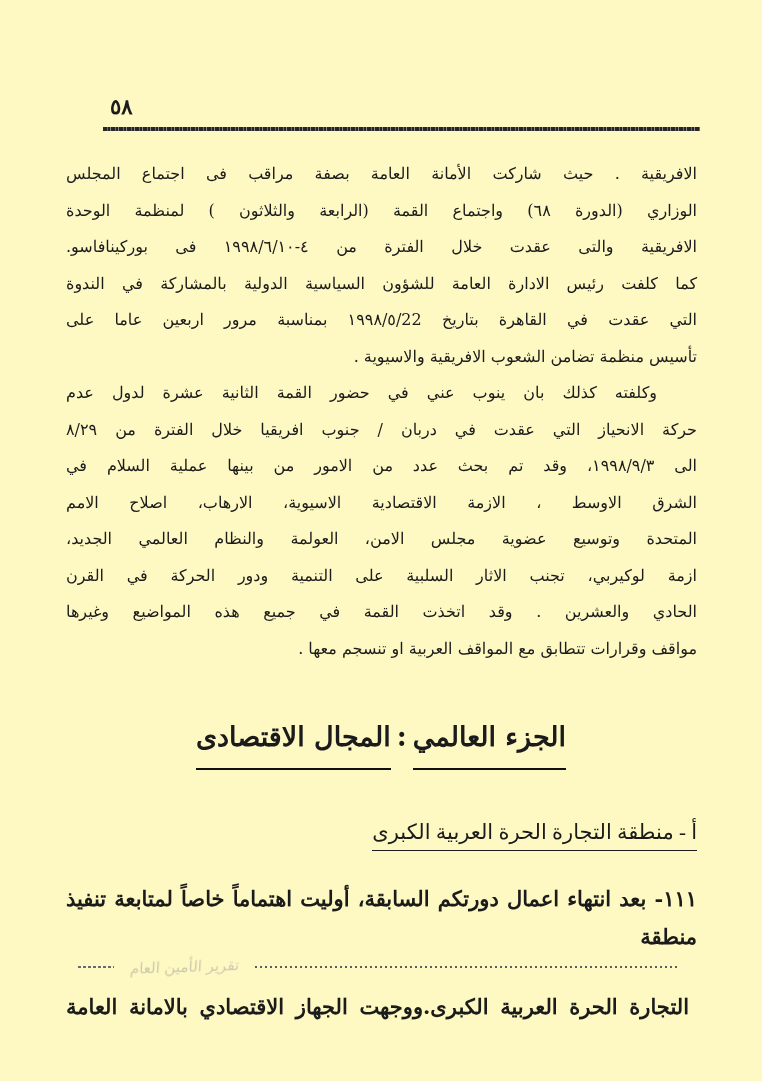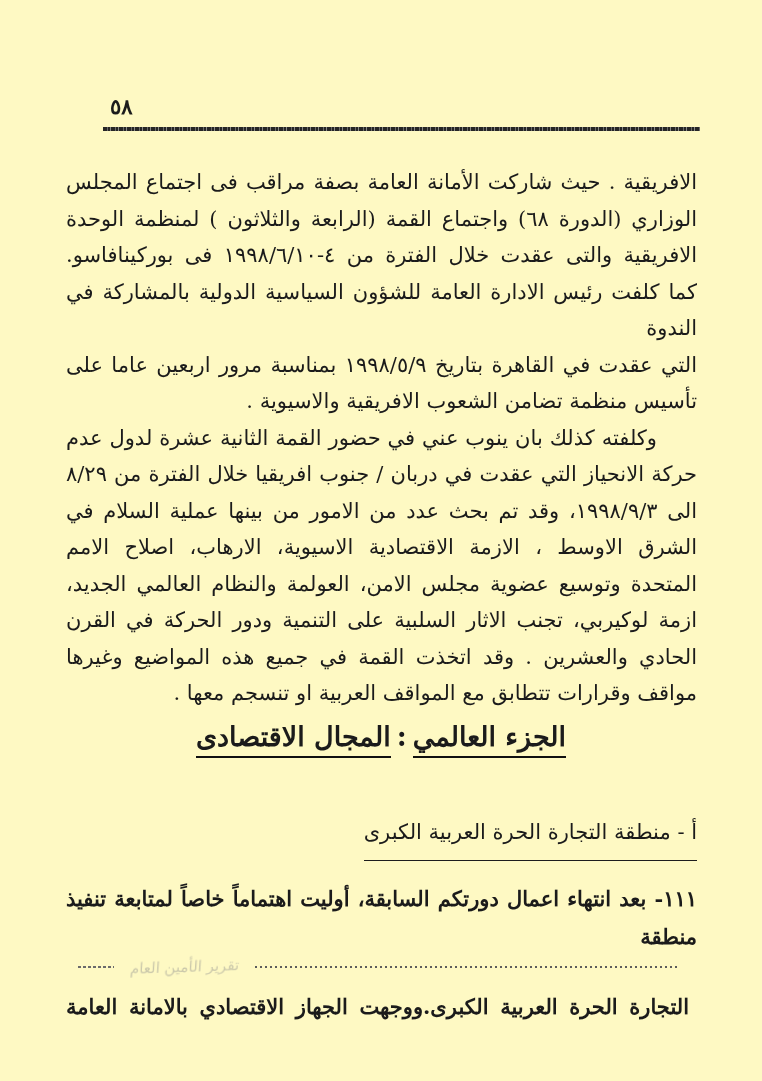--- a/index.html
+++ b/index.html
@@ -20,52 +20,53 @@
     direction:rtl;
   }
   
   .header-rule {
     position:absolute; top:127px; left:103px; width:597px; height:4px;
     background-image:
       repeating-linear-gradient(90deg,#262626 0 4px,#6a6a6a 4px 5px,#262626 5px 7px,#888 7px 8px);
   }
   
   .body {
-    position:absolute; top:164px; right:65px; width:631px;
-    font-size:21px; line-height:36.5px;
+    position:absolute; top:156px; right:65px; width:631px;
+    font-size:16px; line-height:36.5px;
     direction:rtl;
   }
   .tline {
     text-align:justify;
     text-align-last:justify;
     white-space:normal;
   }
   .tline.short { text-align-last:right; }
   .tline.indent1 { padding-right:40px; }
   .tline.indent2 { padding-right:8px;margin-top:32px; }
   
   .heading {
     position:absolute; top:721px; left:0; width:100%;
     text-align:center; direction:rtl;
     font-size:27px; font-weight:800;
     letter-spacing:.5px;
   }
   .heading .u2 {
     border-bottom:2.5px solid #101010;
-    padding-bottom:4px;
+    padding-bottom:16px;
   }
   .heading .sep { margin:0 6px; font-weight:700; }
   
   .subsection {
     position:absolute; top:820px; right:65px;
     font-size:21px; direction:rtl;
   }
   .subsection .u {
     border-bottom:1.5px solid #1d1d1d;
-    padding-bottom:16px;
+    padding-bottom:6px;
+    font-family:Liberation Serif, serif;
   }
   
   .item {
     position:absolute; top:880px; right:65px; width:631px;
     font-size:21px; line-height:38px; direction:rtl;font-weight:bold;
   }
   
   .footer {
     position:absolute; top:955px; left:78px; width:600px; height:24px;
     display:flex; align-items:center; gap:10px;
@@ -96,21 +97,21 @@
 
   <div class="pageno">٥٨</div>
 
   <div class="header-rule"></div>
 
   <div class="body">
     <div class="tline">الافريقية . حيث شاركت الأمانة العامة بصفة مراقب فى اجتماع المجلس</div>
     <div class="tline">الوزاري (الدورة ٦٨) واجتماع القمة (الرابعة والثلاثون ) لمنظمة الوحدة</div>
     <div class="tline">الافريقية والتى عقدت خلال الفترة من ٤-١٩٩٨/٦/١٠ فى بوركينافاسو.</div>
     <div class="tline">كما كلفت رئيس الادارة العامة للشؤون السياسية الدولية بالمشاركة في الندوة</div>
-    <div class="tline">التي عقدت في القاهرة بتاريخ ١٩٩٨/٥/٩ بمناسبة مرور اربعين عاما على</div>
+    <div class="tline">التي عقدت في القاهرة بتاريخ ١٩٩٨/٥/22 بمناسبة مرور اربعين عاما على</div>
     <div class="tline short">تأسيس منظمة تضامن الشعوب الافريقية والاسيوية .</div>
     <div class="tline indent1">وكلفته كذلك بان ينوب عني في حضور القمة الثانية عشرة لدول عدم</div>
     <div class="tline">حركة الانحياز التي عقدت في دربان / جنوب افريقيا خلال الفترة من ٨/٢٩</div>
     <div class="tline">الى ١٩٩٨/٩/٣، وقد تم بحث عدد من الامور من بينها عملية السلام في</div>
     <div class="tline">الشرق الاوسط ، الازمة الاقتصادية الاسيوية، الارهاب، اصلاح الامم</div>
     <div class="tline">المتحدة وتوسيع عضوية مجلس الامن، العولمة والنظام العالمي الجديد،</div>
     <div class="tline">ازمة لوكيربي، تجنب الاثار السلبية على التنمية ودور الحركة في القرن</div>
     <div class="tline">الحادي والعشرين . وقد اتخذت القمة في جميع هذه المواضيع وغيرها</div>
     <div class="tline short">مواقف وقرارات تتطابق مع المواقف العربية او تنسجم معها .</div>
   </div>

